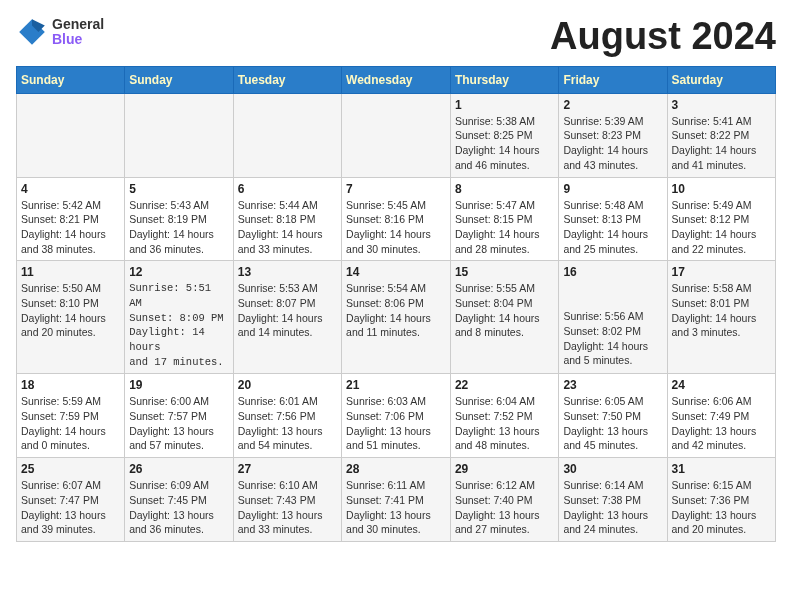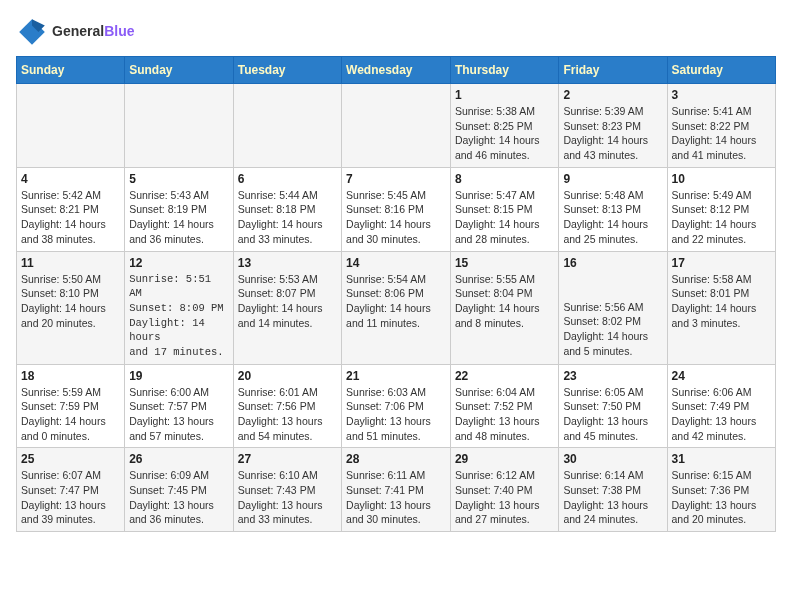--- a/index.html
+++ b/index.html
@@ -16,21 +16,21 @@
       align-items: flex-start;
       margin-bottom: 8px;
     }
     .logo {
       display: flex;
       align-items: center;
       gap: 4px;
     }
     .logo-text {
       display: flex;
-      flex-direction: row;
+      flex-direction: column;
       font-size: 14px;
       font-weight: bold;
       line-height: 1.1;
     }
     .logo-general { color: #333; }
     .logo-blue { color: #8b5cf6; }
     .logo-icon {
       width: 32px;
       height: 32px;
     }
@@ -98,20 +98,21 @@
     <svg class="logo-icon" viewBox="0 0 40 40">
       <polygon points="20,4 36,20 20,36 4,20" fill="#2a7dc9"></polygon>
       <polygon points="20,4 36,12 28,20 20,12" fill="#1a5fa0"></polygon>
     </svg>
     <div class="logo-text">
       <span class="logo-general">General</span>
       <span class="logo-blue">Blue</span>
     </div>
   </div>
   <div class="title-block">
+    <div class="month-year">August 2024</div>
   </div>
 </div>
 
 <table>
   <thead>
     <tr>
     <th>Sunday</th>
         <th>Sunday</th>
         <th>Tuesday</th>
         <th>Wednesday</th>

